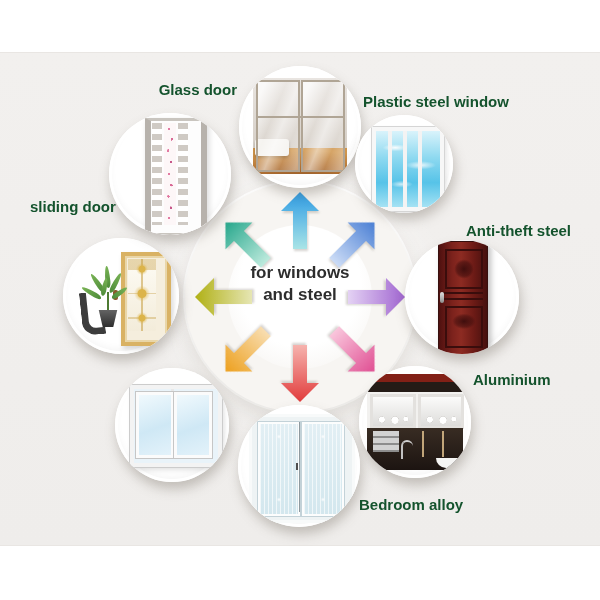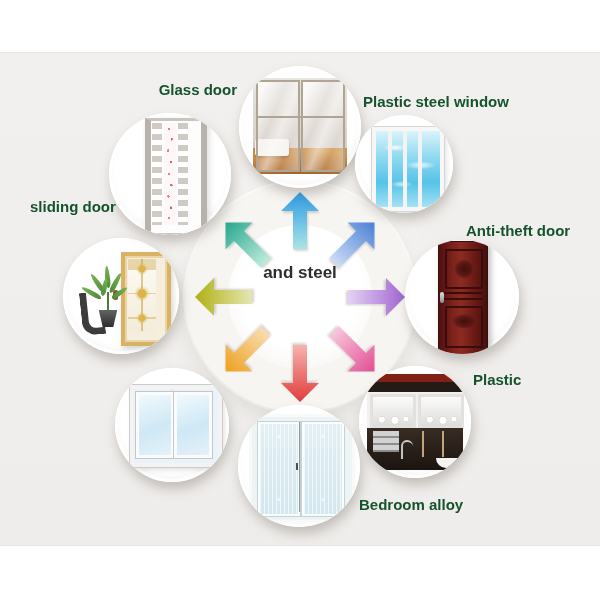--- a/index.html
+++ b/index.html
@@ -186,20 +186,21 @@
 </style>
 </head>
 <body>
 
 <div class="stage">
   <div class="band"></div>
 
   <div class="hub-ring"></div>
   <div class="hub-core"></div>
   <div class="center-text">
+    <div>for windows</div>
     <div>and steel</div>
   </div>
 
   <svg class="arrow ar-n" viewBox="0 0 40 58">
     <defs>
         <linearGradient id="g0" x1="0" y1="1" x2="0" y2="0">
       <stop offset="0" stop-color="#a9e4e6"></stop>
       <stop offset="1" stop-color="#2d9be4"></stop>
     </linearGradient>
       </defs>
@@ -348,17 +349,17 @@
   <div class="node n-nw">
     <div class="art-sd">
       <div class="col cl"></div>
       <div class="mid"></div>
       <div class="col cr"></div>
     </div>
   </div>
 
   <div class="lbl l-glass">Glass door</div>
   <div class="lbl l-plastic">Plastic steel window</div>
-  <div class="lbl l-anti">Anti-theft door</div>
-  <div class="lbl l-cup">Plastic</div>
+  <div class="lbl l-anti">Anti-theft steel</div>
+  <div class="lbl l-cup">Aluminium</div>
   <div class="lbl l-bedroom">Bedroom alloy</div>
   <div class="lbl l-sliding">sliding door</div>
 </div>
 
 </body></html>

